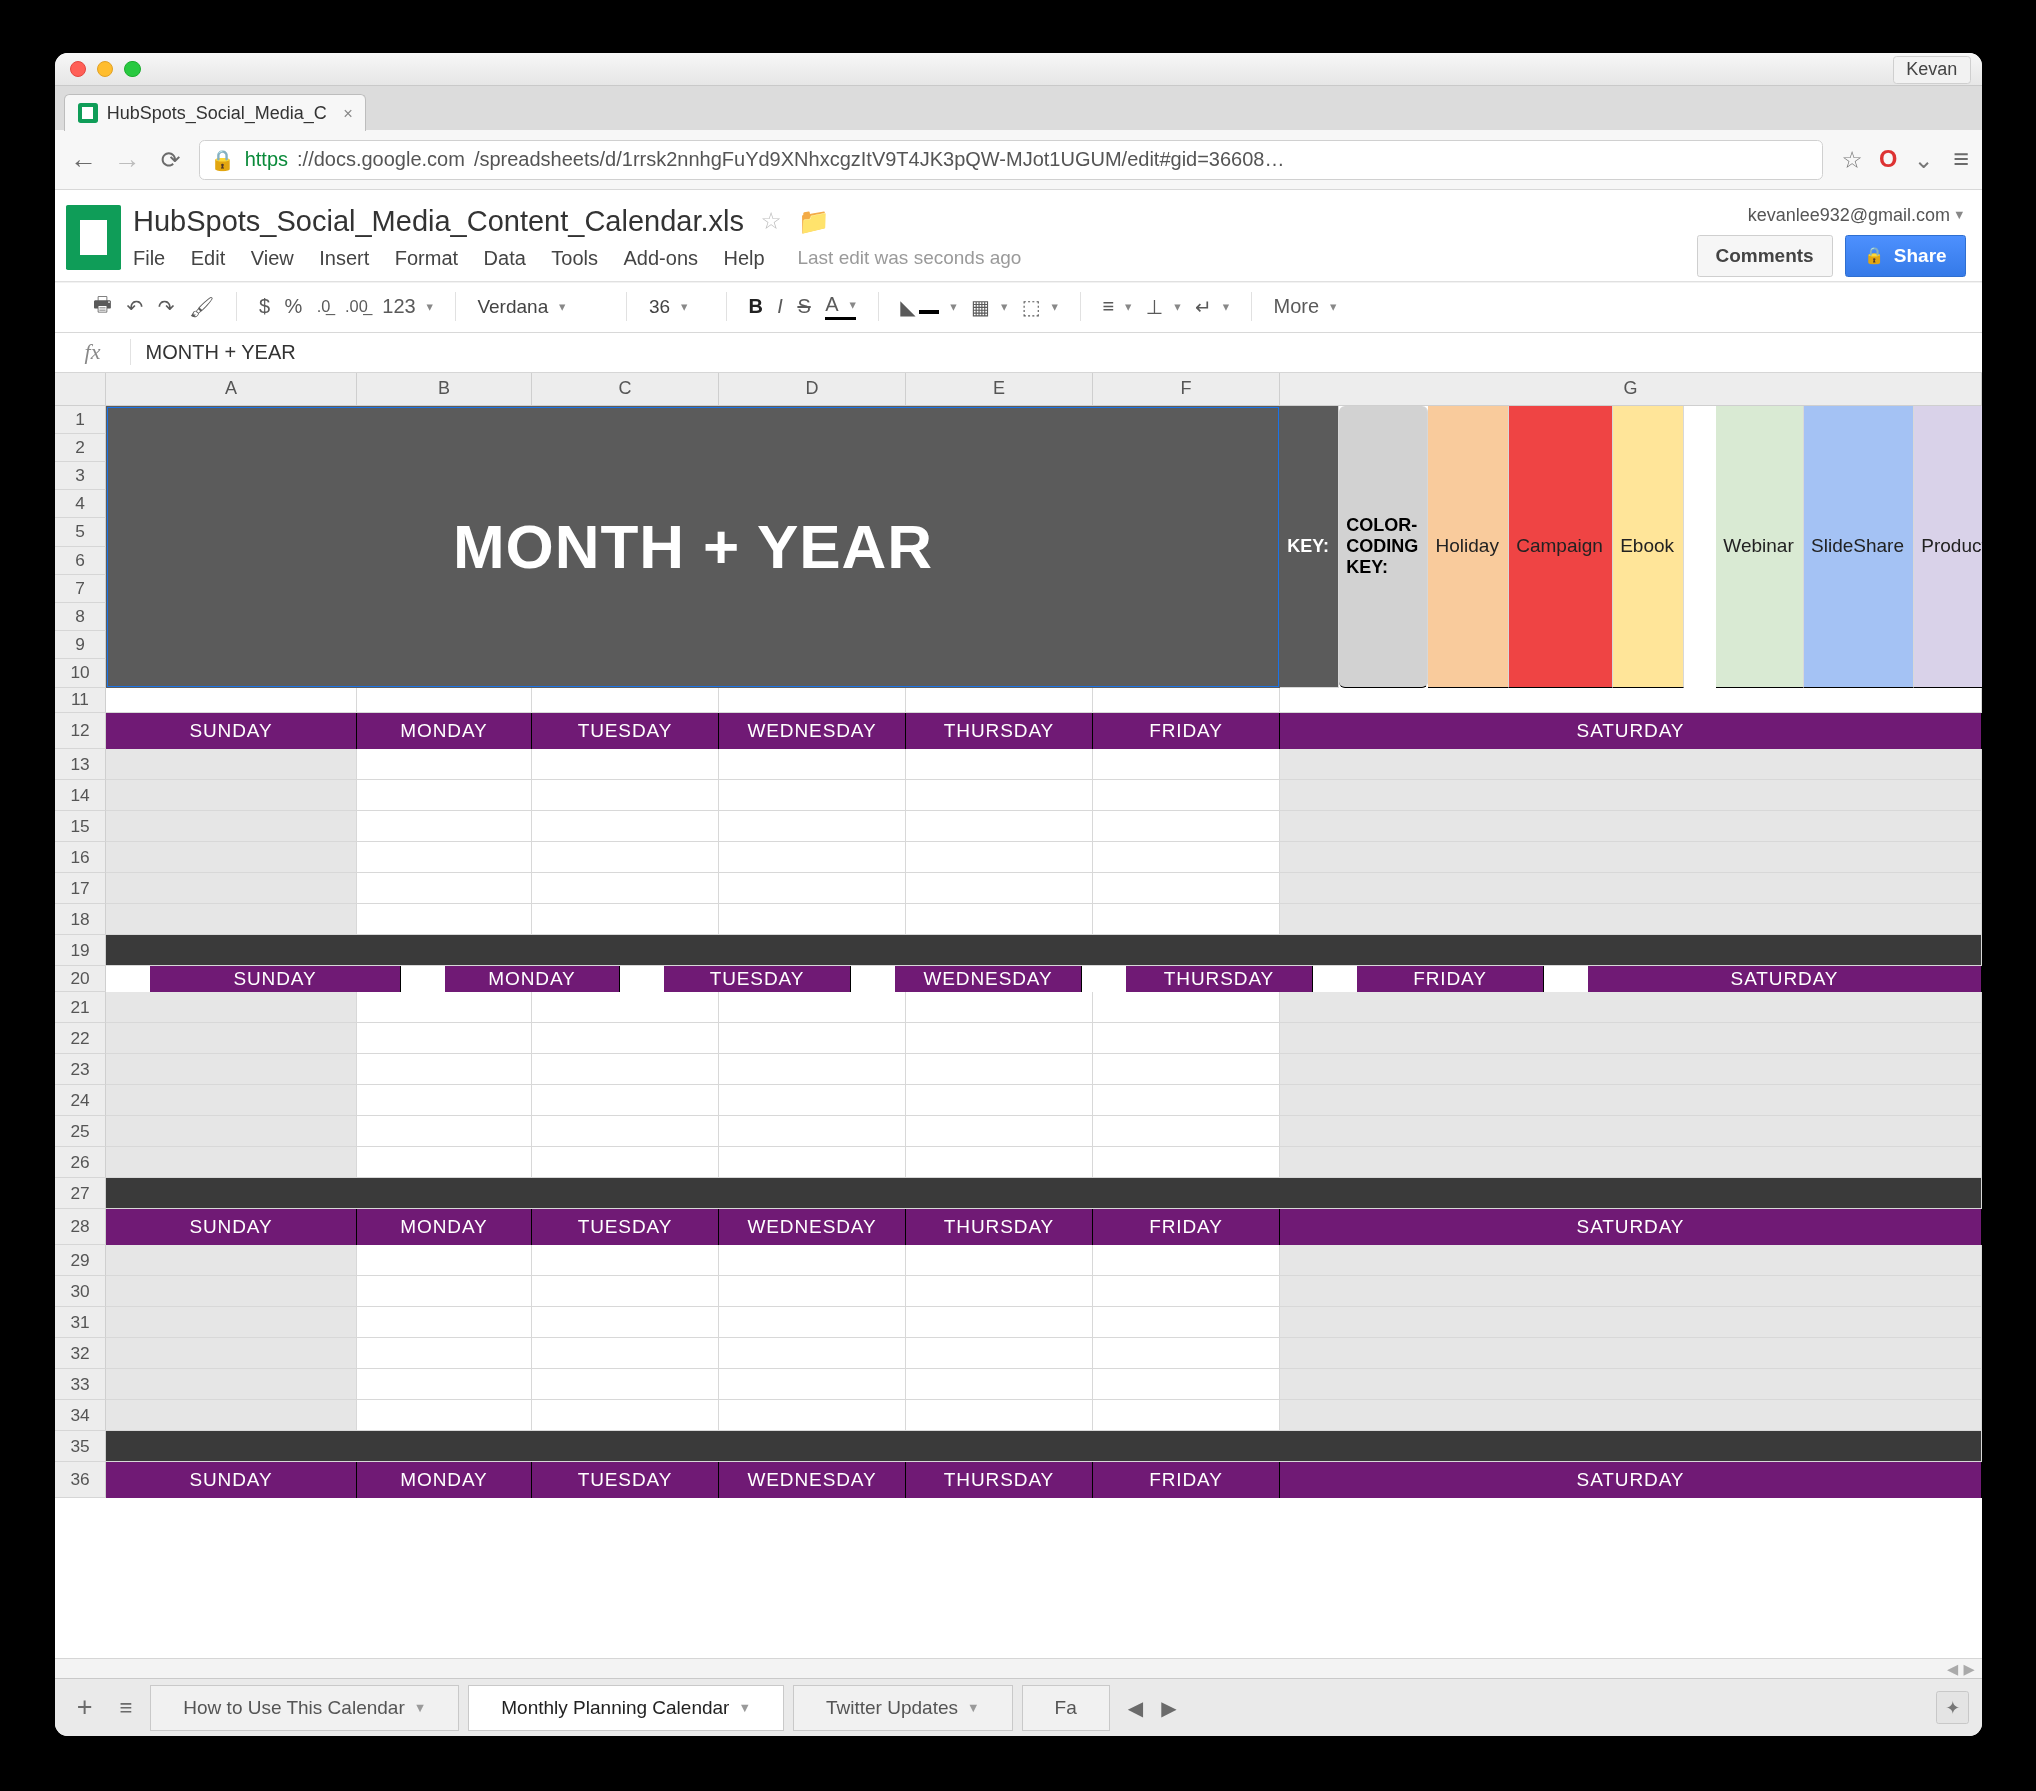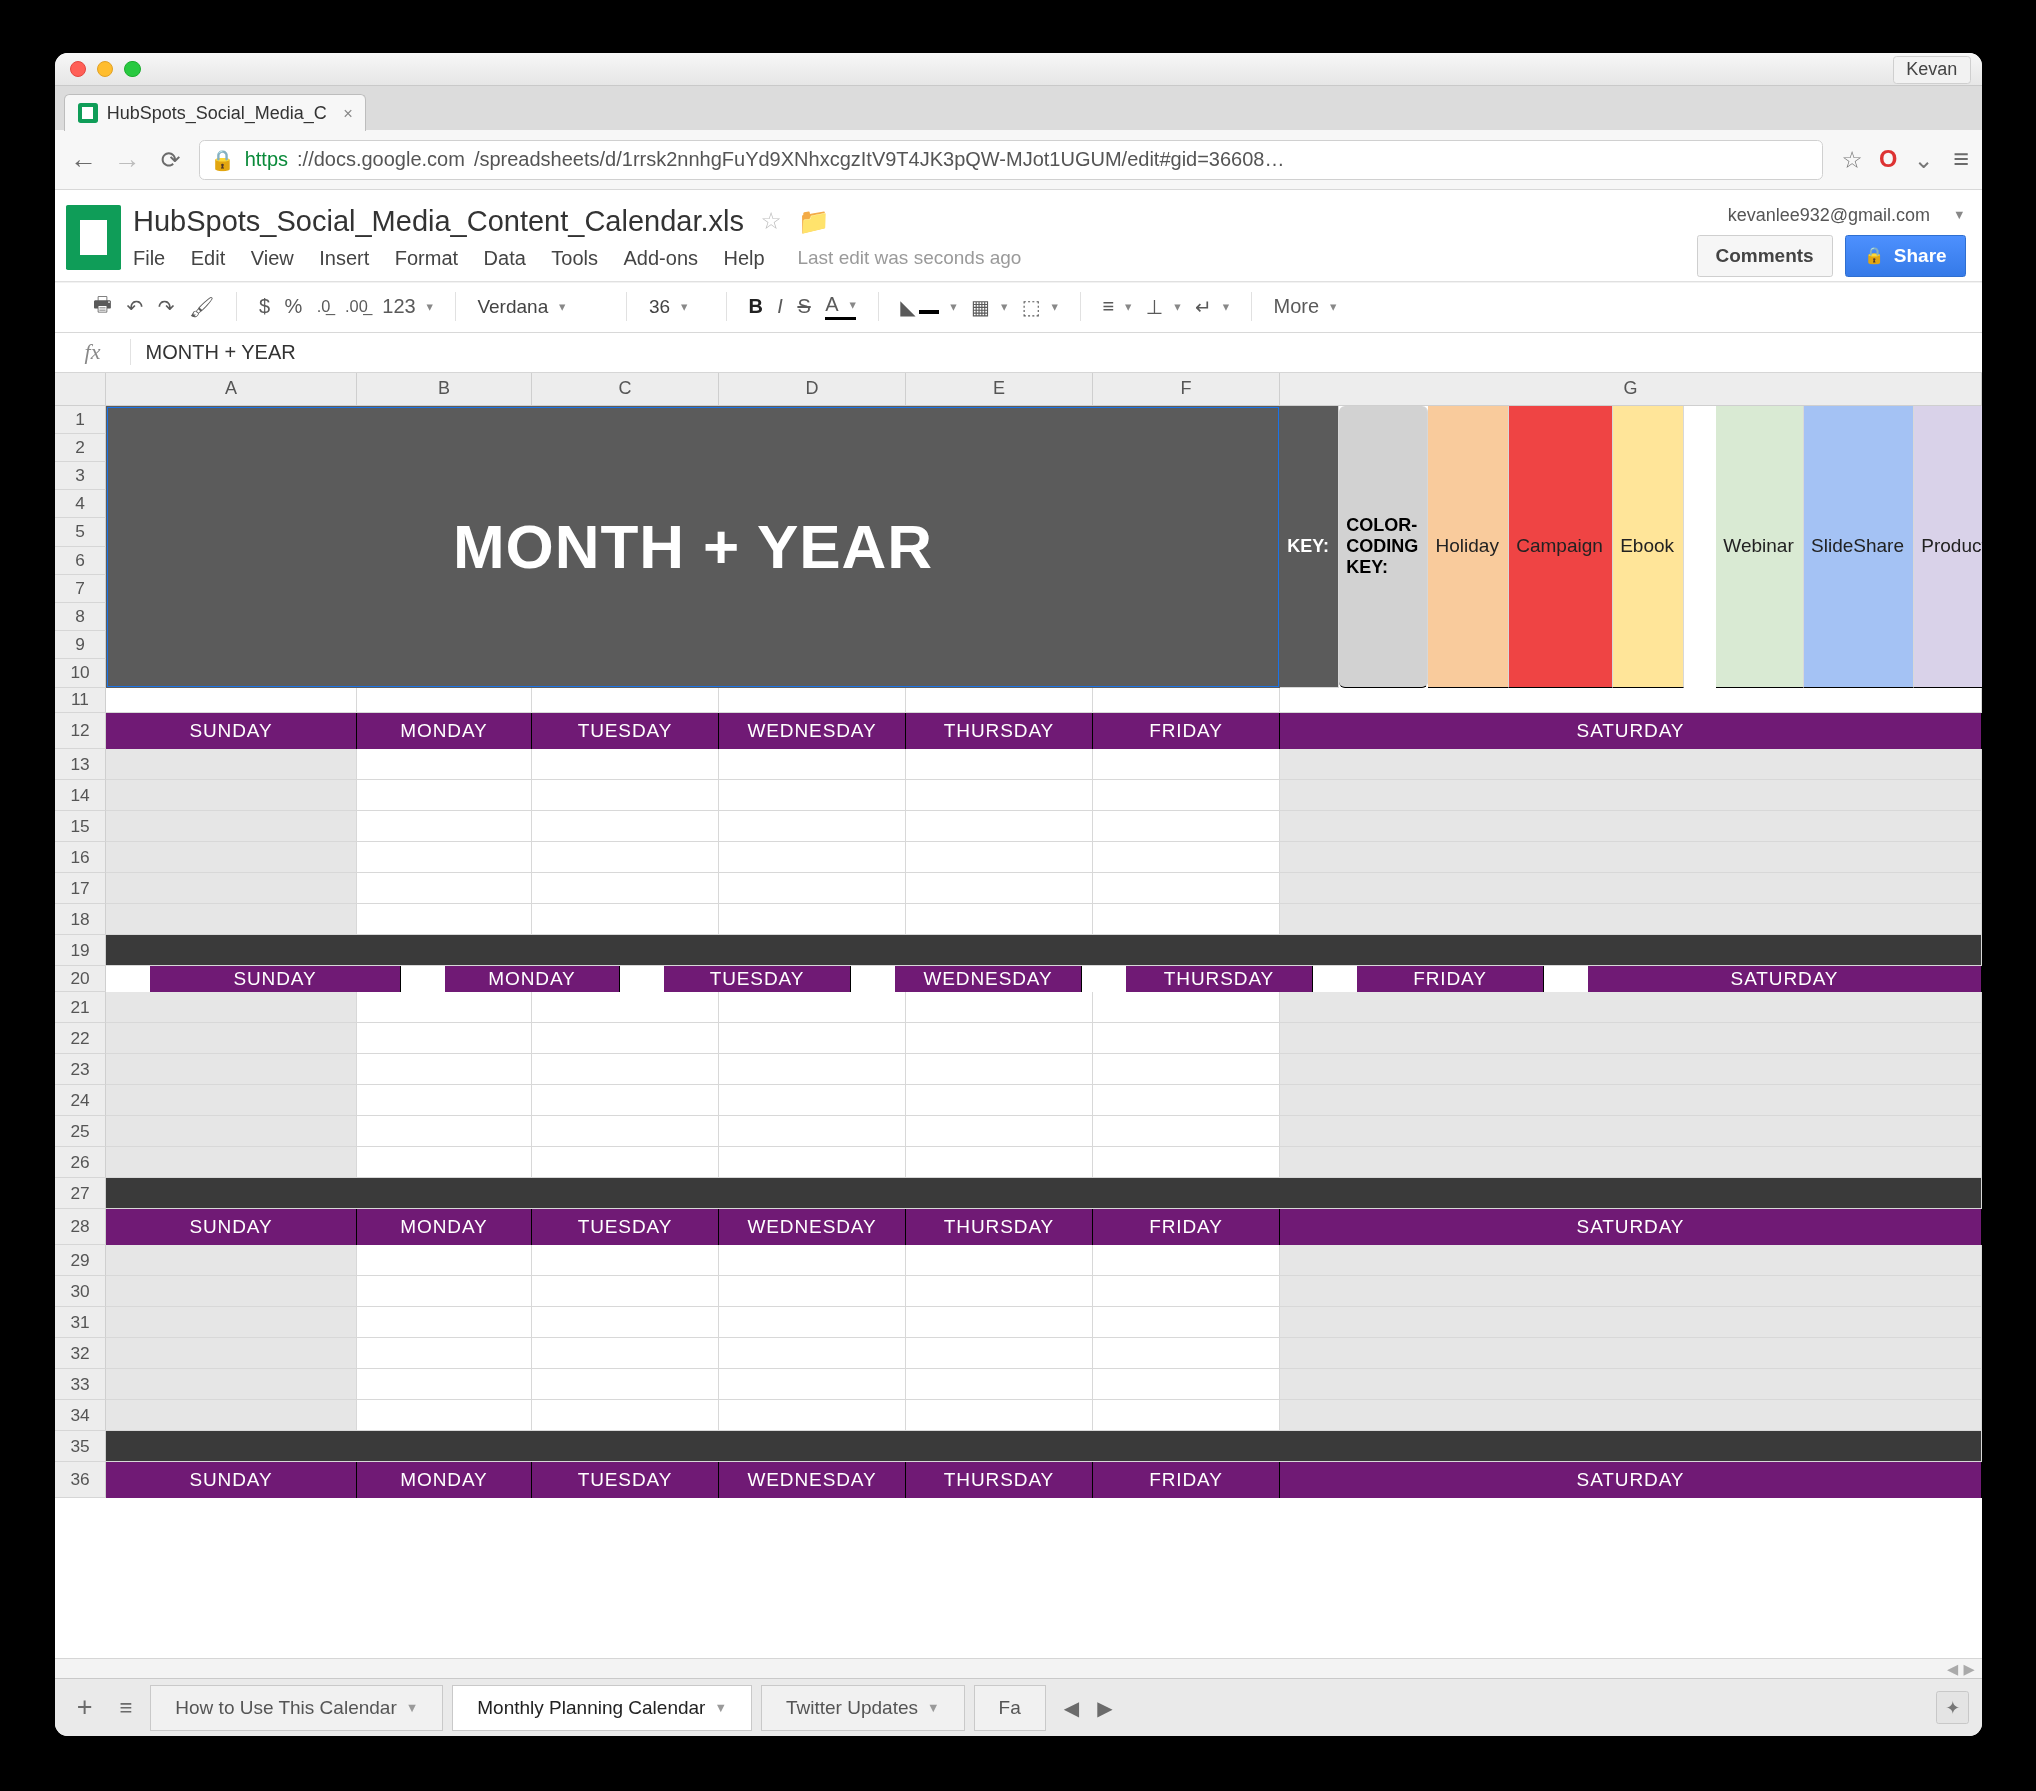--- a/index.html
+++ b/index.html
@@ -35,21 +35,21 @@
   .docs-header { display:grid; grid-template-columns:78px 1fr 382px; background:#fff; border-bottom:0.9px solid #e0e0e0; padding:9px 16.4px 0 0;}
   .sheets-logo { width:55px; height:65px; background:#0f9d58; margin:5.5px 11px 0 11px; display:flex; align-items:center; justify-content:center; border-radius:1.8px;}
   .sheets-logo-inner { width:27px; height:35px; background:#fff; }
   .doc-title-row { display:flex; align-items:center; gap:16.4px; padding-top:5.5px;}
   .doc-title { font-size:29px; color:#333; }
   .star { color:#bdbdbd; font-size:23.6px; }
   .folder { color:#7a7a7a; font-size:25.5px; }
   .menubar { display:flex; gap:25.5px; padding:9px 0 11px 0; font-size:20px; color:#444; align-items:center;}
   .menubar .last-edit { color:#9a9a9a; margin-left:7.3px; font-size:19px;}
   .header-right { display:flex; flex-direction:column; align-items:flex-end; gap:9px; padding-top:5.5px;}
-  .acct { font-size:18px; color:#555; display:flex; align-items:center; gap:23px;}
+  .acct { font-size:18px; color:#555; display:flex; align-items:center; gap:3px;}
   .acct-arrow { color:#888; font-size:12.7px;}
   .btn-row { display:flex; gap:12.7px; }
   .btn { border:0.9px solid #cfcfcf; background:#f6f6f6; color:#444; font-size:19px; font-weight:600; padding:9px 18px; border-radius:2.7px;}
   .btn.share { background:#1a73e8; background:linear-gradient(#4d90fe,#357ae8); border:0.9px solid #2f6fd0; color:#fff; display:flex; align-items:center; gap:9px;}
   .lock-white { color:#fff; font-size:16.4px;}
   
   .toolbar { height:51px; background:#fff; border-bottom:0.9px solid #d8d8d8; display:flex; align-items:center; padding:0 23.6px; gap:7.3px; box-shadow:inset 0 0.9px 0 #f2f2f2, 0 1.8px 2.7px rgba(0,0,0,.06);}
   .tb-group { display:flex; align-items:center; gap:14.5px; padding:0 14.5px; }
   .tb-sep { width:0.9px; height:29px; background:#e1e1e1; }
   .tb-item { color:#5a5a5a; font-size:20px; display:flex; align-items:center; gap:3.6px;}
@@ -83,21 +83,21 @@
   .key-item { justify-content:flex-end; padding-right:9px; font-family:Verdana,Arial,sans-serif; border-bottom:0.9px solid #000 !important; font-size:19px;}
   .dayhdr { background:#701a75; color:#fff; font-family:Verdana,Arial,sans-serif; font-size:19px; justify-content:center; border-right:0.9px solid #000; border-bottom:none; letter-spacing:0.9px;}
   .wkcell { background:#fff; height:31px;}
   .wkcell.gray { background:#e6e6e6;}
   .weeksep { background:#3a3a3a; height:31px;}
   .blankrow .cell{ background:#fff; height:25.5px;}
   
   .sheettabs { height:58px; background:#eaeaea; border-top:0.9px solid #c9c9c9; display:flex; align-items:center; padding:0 12.7px; gap:9px;}
   .sheet-add { font-size:27px; color:#6b6b6b; padding:0 9px;}
   .sheet-menu { font-size:22px; color:#6b6b6b; padding:0 9px;}
-  .sheet-tab { background:#f1f1f1; border:0.9px solid #c9c9c9; border-radius:0; padding:11px 24px; font-size:19px; color:#555; display:flex; align-items:center; gap:9px;}
+  .sheet-tab { background:#f1f1f1; border:0.9px solid #c9c9c9; border-radius:0; padding:11px 32px; font-size:19px; color:#555; display:flex; align-items:center; gap:9px;}
   .sheet-tab.active { background:#fff; color:#222; font-weight:500;}
   .sheet-dd { color:#9a9a9a; font-size:12.7px;}
   .sheet-nav { display:flex; gap:18px; color:#6b6b6b; font-size:20px; margin-left:9px;}
   .sheet-spacer { flex:1; }
   .explore { width:33px; height:33px; background:#e4e4e4; border:0.9px solid #c8c8c8; border-radius:2.7px; display:flex; align-items:center; justify-content:center; color:#777; font-size:18px;}
   .hscroll { height:20px; background:#f3f3f3; border-top:0.9px solid #d6d6d6; display:flex; justify-content:flex-end; padding-right:7.3px; align-items:center; gap:5.5px; color:#aaa; font-size:14.5px;}
 </style>
 </head>
 <body>
 

